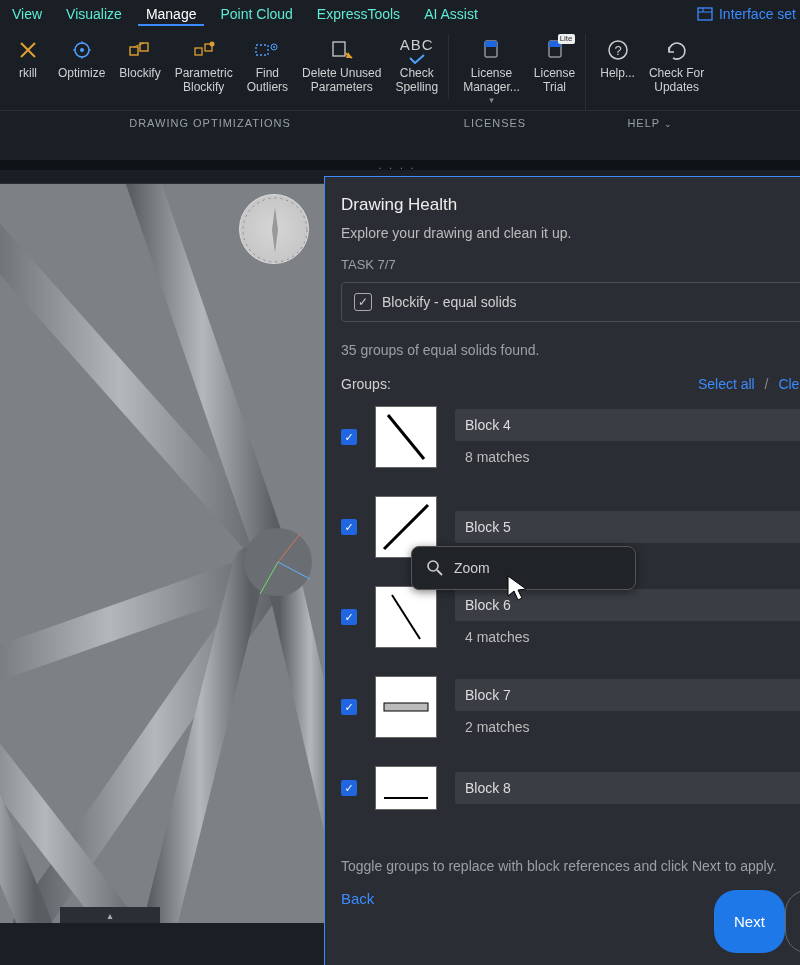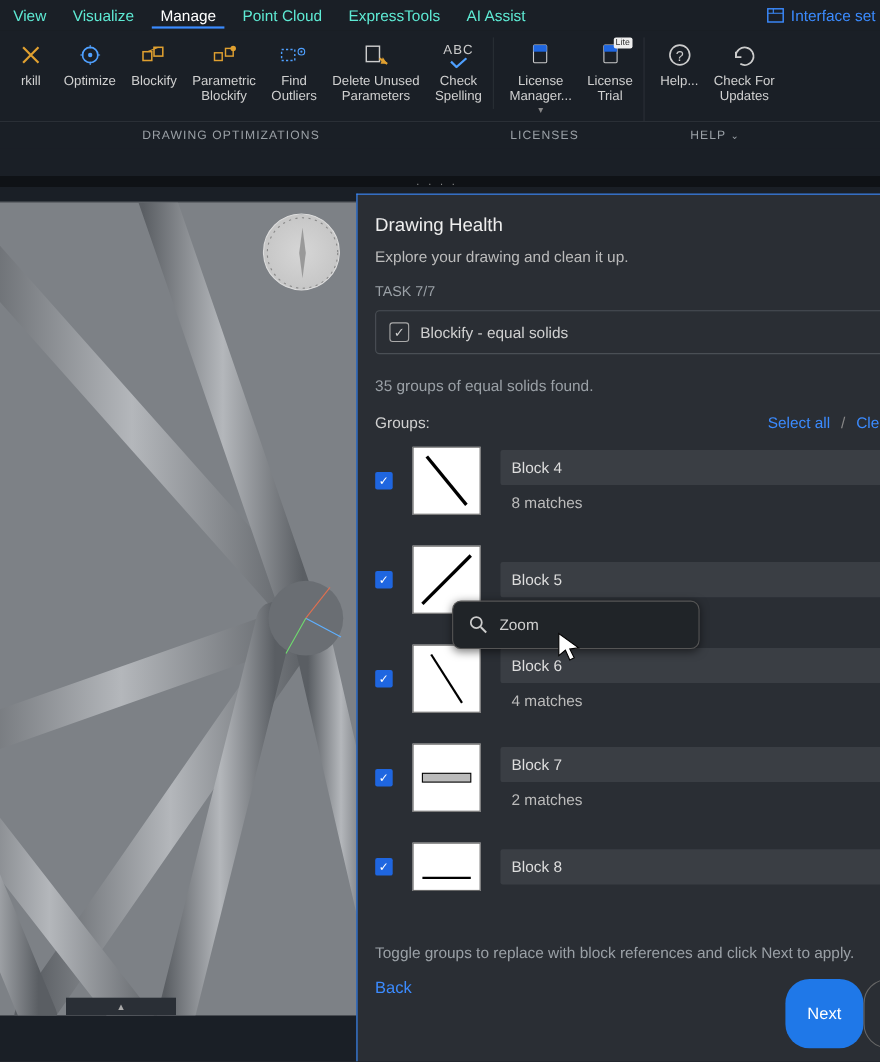--- a/index.html
+++ b/index.html
@@ -296,21 +296,21 @@
             <rect x="3" y="3" width="12" height="14" fill="none" stroke="#ccc" stroke-width="1.3"></rect>
             <path d="M15 14 L22 19" stroke="#e0a030" stroke-width="2"></path>
             <path d="M18 13 L22 19 L16 19z" fill="#e0a030"></path>
           </svg>
         </span>
       <span style="white-space:pre">Delete Unused
 Parameters</span>
     </div>
     <div class="ribbon-btn">
       <span class="icon-slot" style="flex-direction:column">
-        <span style="font-size:12px;color:#ccc;letter-spacing:1px">ABC</span>
+        <span style="font-size:15px;color:#ccc;letter-spacing:1px">ABC</span>
         <svg width="18" height="10">
             <path d="M2 4 L7 9 L16 1" stroke="#4fa0ff" stroke-width="2" fill="none"></path>
           </svg>
       </span>
       <span style="white-space:pre">Check
 Spelling</span>
     </div>
   </div>
   <div class="ribbon-group">
     <div class="ribbon-btn">

